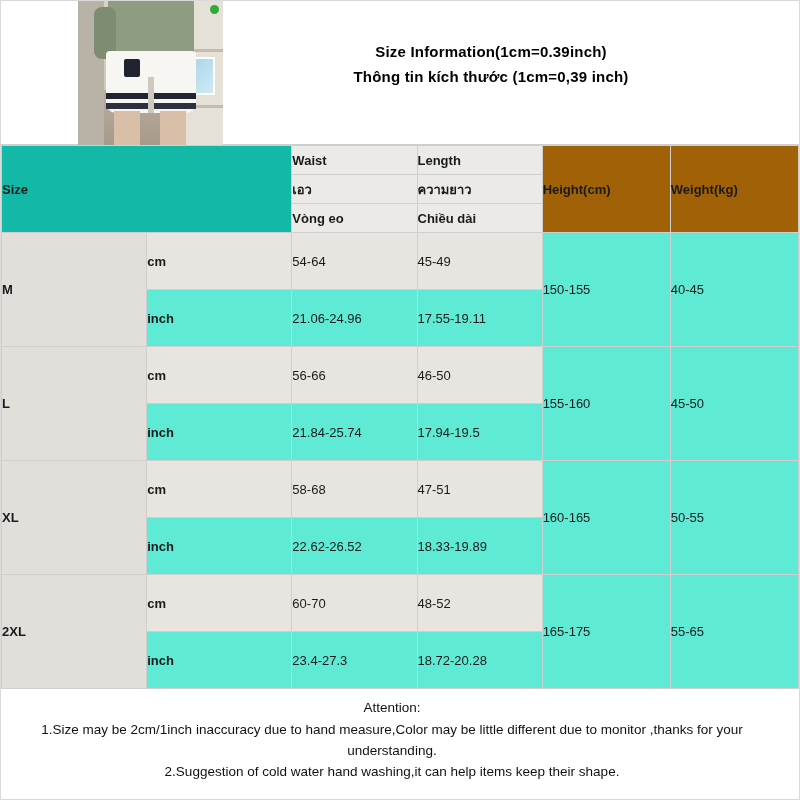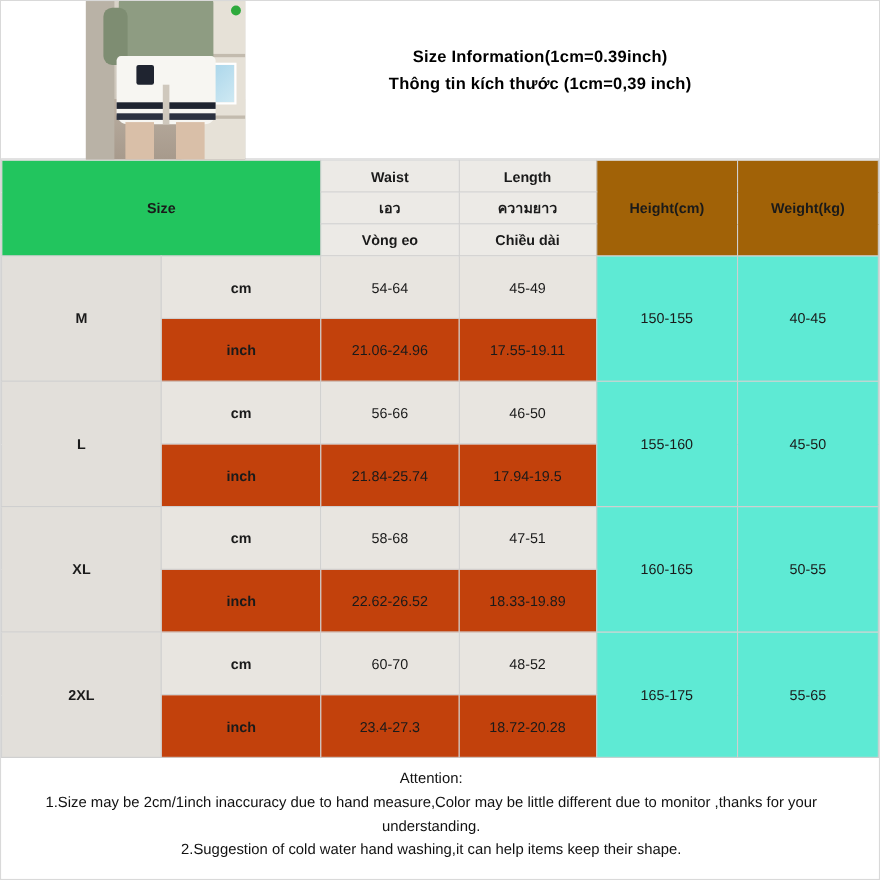--- a/index.html
+++ b/index.html
@@ -169,51 +169,51 @@
   }
 
   
   table.size-table {
     width: 100%;
     border-collapse: collapse;
     table-layout: fixed;
   }
   table.size-table td, table.size-table th {
     border: 1px solid #cfcfcf;
-    text-align: center;
+    text-align: left;
     vertical-align: middle;
     font-size: 13px;
     color: #1a1a1a;
     padding: 0;
   }
   .col-size   { width: 145px; }
   .col-unit   { width: 145px; }
   .col-waist  { width: 125px; }
   .col-length { width: 125px; }
   .col-height { width: 128px; }
   .col-weight { width: 128px; }
 
   .hdr-size {
     font-size: 24px;
     font-weight: bold;
-    background: #22c55e;
+    background: #14b8a6;
   }
   .hdr-sub {
     height: 28px;
     background: #eceae6;
     font-weight: bold;
     font-size: 13px;
   }
   .hdr-big {
     background: #a16207;
     font-weight: bold;
     font-size: 13px;
   }
   .row-band-a { background: #e8e5e0; }
-  .row-band-b { background: #c2410c; }
+  .row-band-b { background: #5eead4; }
   .cell-size {
     font-weight: bold;
     font-size: 14px;
     background: #e2dfda;
   }
   .cell-unit {
     font-weight: bold;
     font-size: 13px;
     margin-top: 36px;
   }

